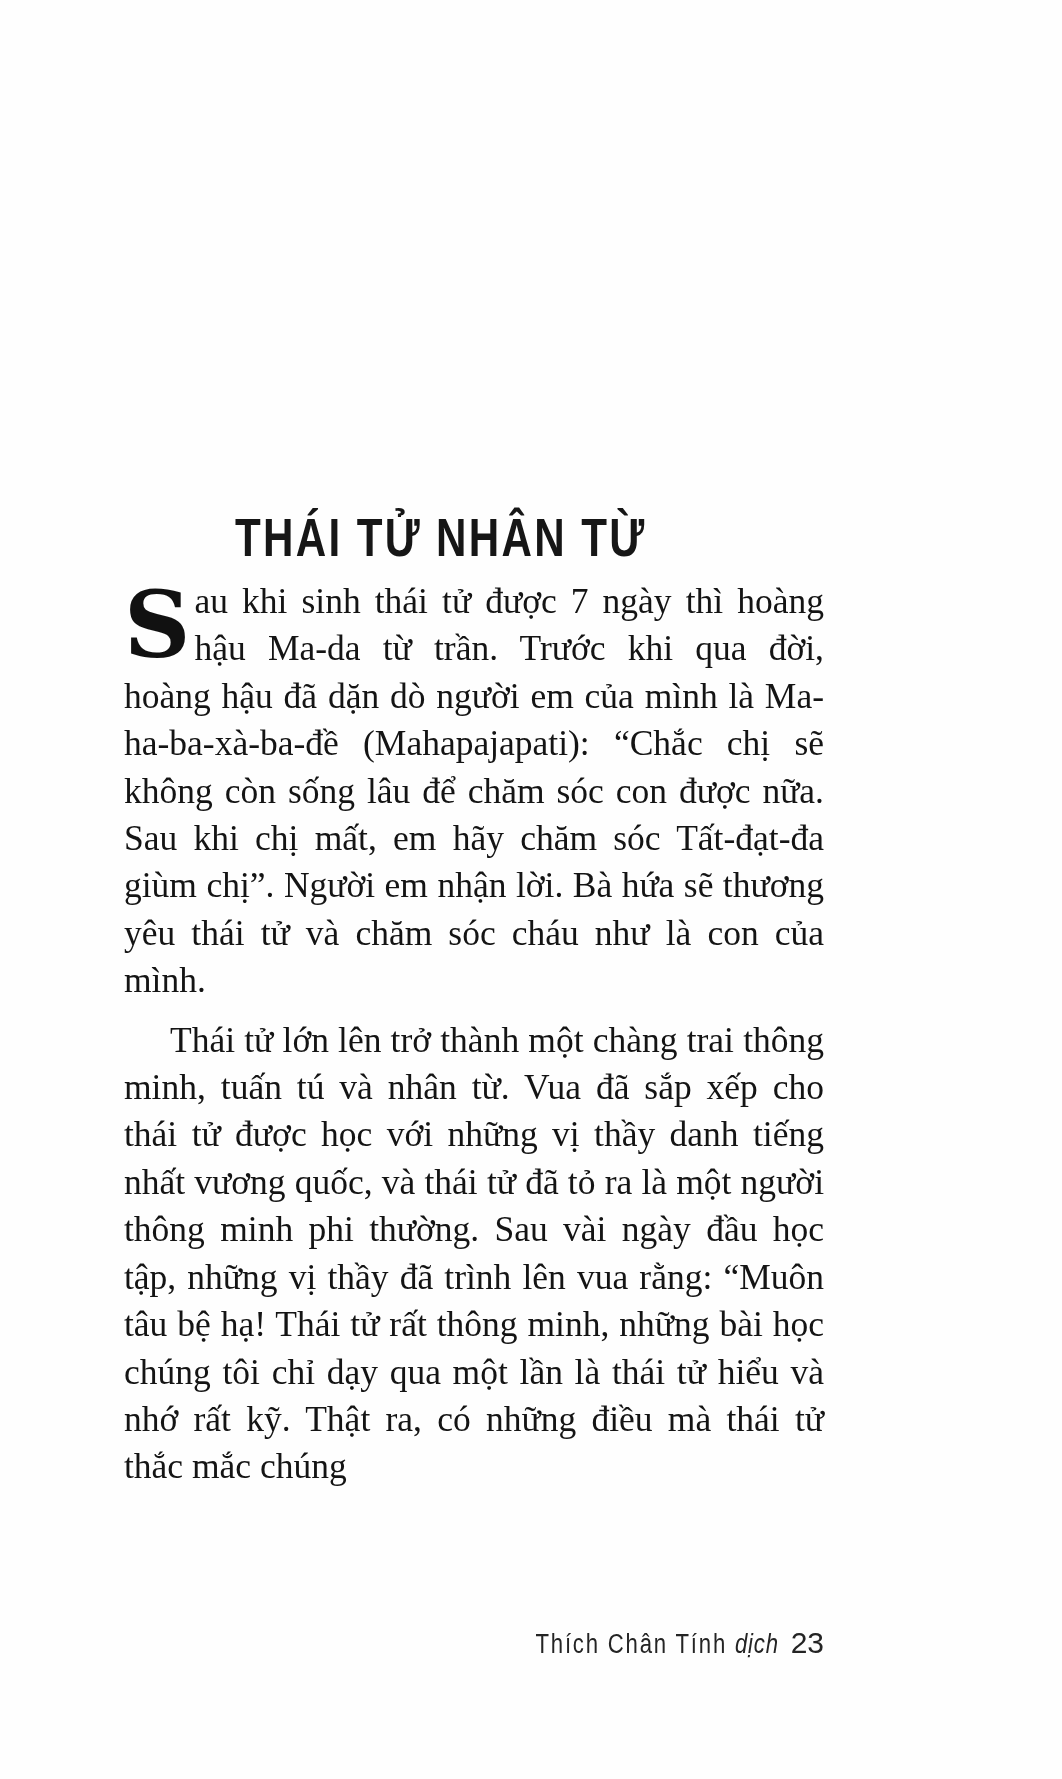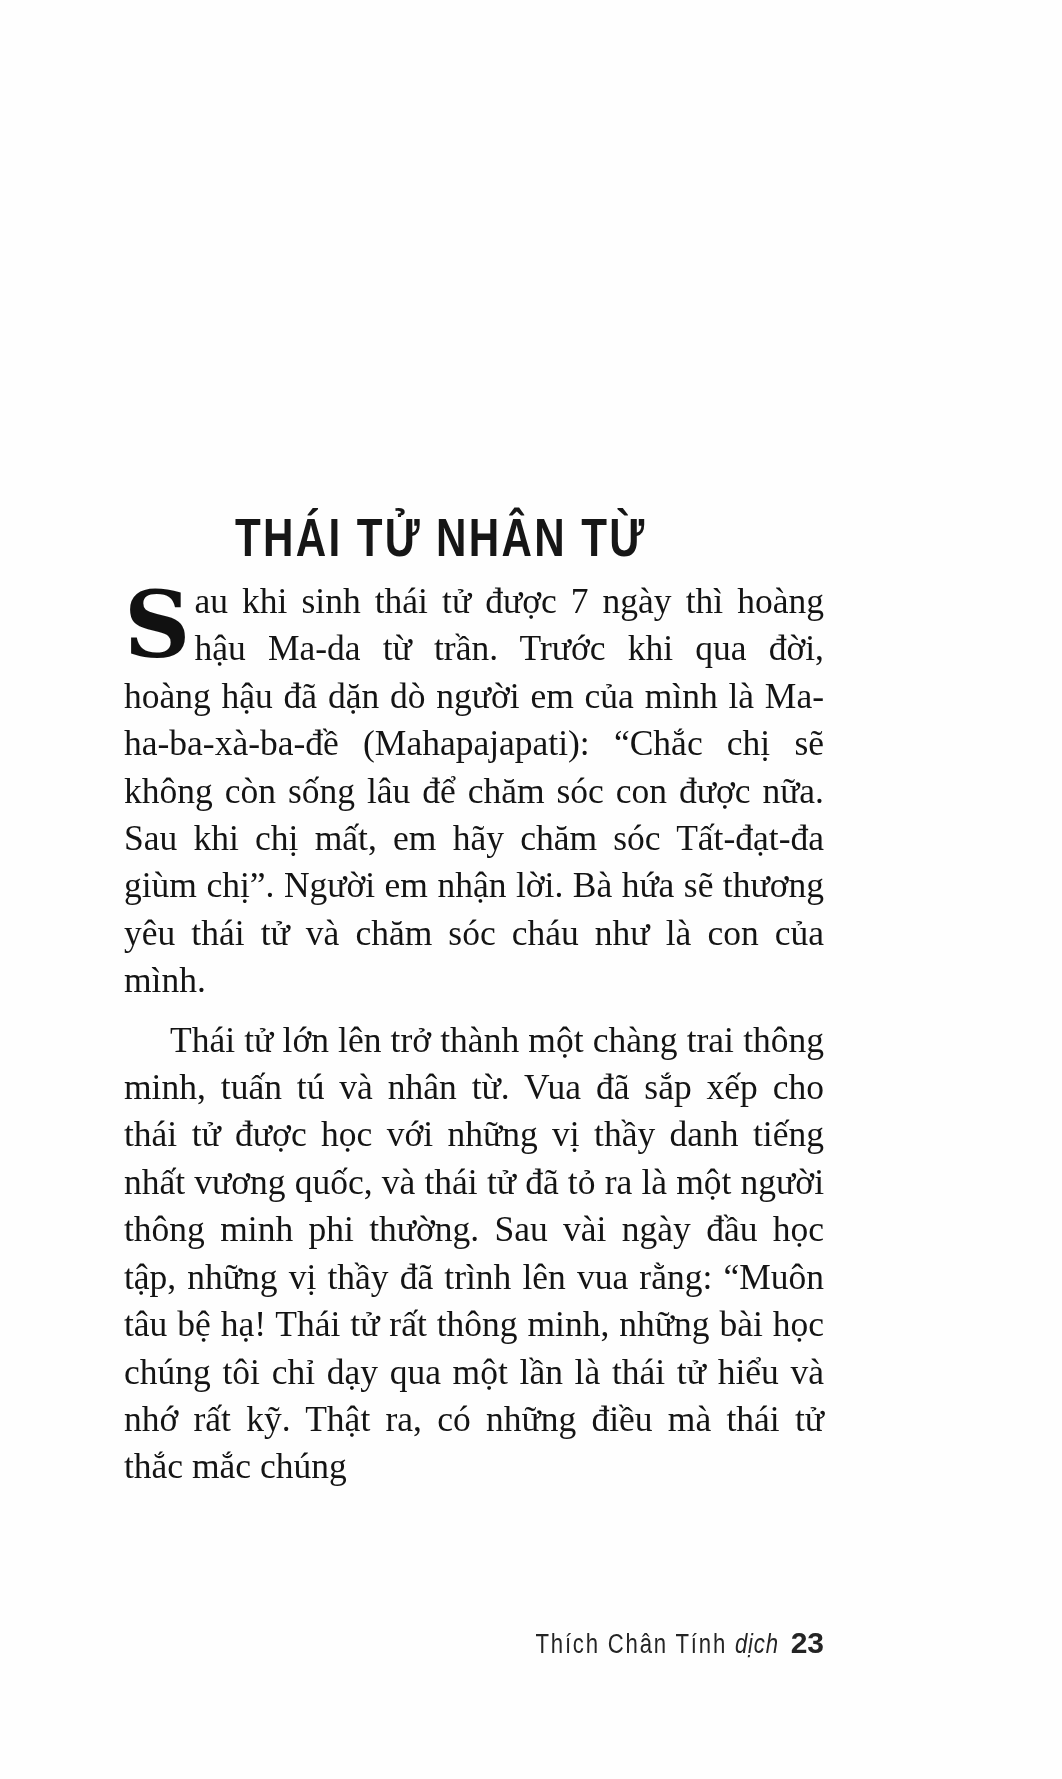--- a/index.html
+++ b/index.html
@@ -100,21 +100,20 @@
     transform-origin: right center;
   }
   .footer .role {
     font-style: italic;
     letter-spacing: 1px;
   }
   .footer .page-number {
     margin-left: 12px;
     font-size: 30px;
     letter-spacing: 0;
-    font-weight: bold;
   }
 </style>
 </head>
 <body>
 
 <div class="page">
 
   <div class="title-block">
     <h1 class="chapter-title">THÁI TỬ NHÂN TỪ</h1>
   </div>

